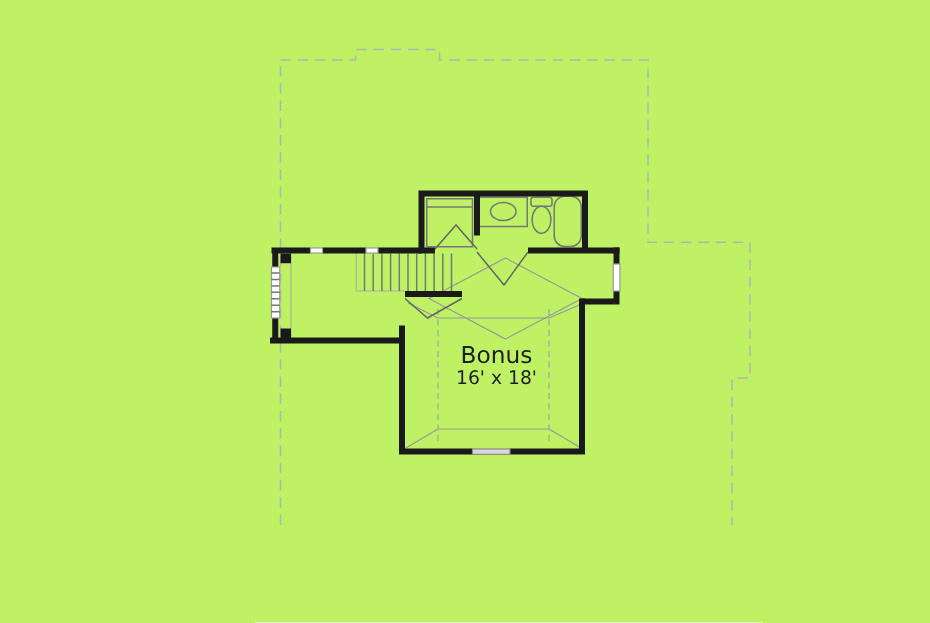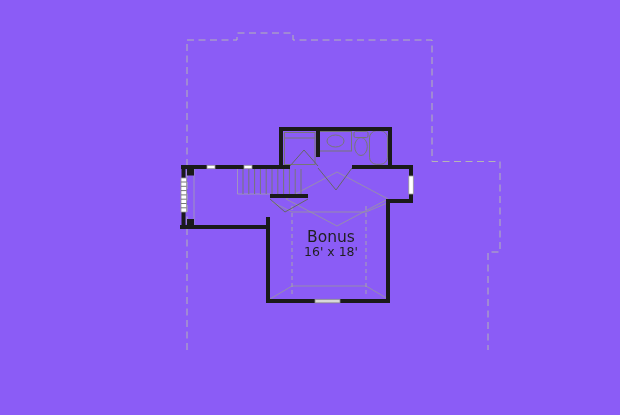--- a/index.html
+++ b/index.html
@@ -1,19 +1,19 @@
 <!DOCTYPE html>
 <html><head>
 <meta charset="utf-8">
 <style>
   html,body{margin:0;padding:0;background:#ffffff;}
   #canvas{
     position:relative;
     width:620px;height:415px;
-    background:#8b5cf6;
+    background:#bef264;
     overflow:hidden;
     font-family:"DejaVu Sans", sans-serif;
   }
   svg{display:block;}
   .footprint{fill:none;stroke:#b5b5b5;stroke-width:1;stroke-dasharray:7 4.5;}
   .wall{fill:none;stroke:#1a1a1a;stroke-width:4;}
   .wallfill{fill:#1a1a1a;stroke:none;}
   .fixture{fill:none;stroke:#777777;stroke-width:1;}
   .door{fill:none;stroke:#666666;stroke-width:1;}
   .ceil{fill:none;stroke:#999999;stroke-width:0.8;}

